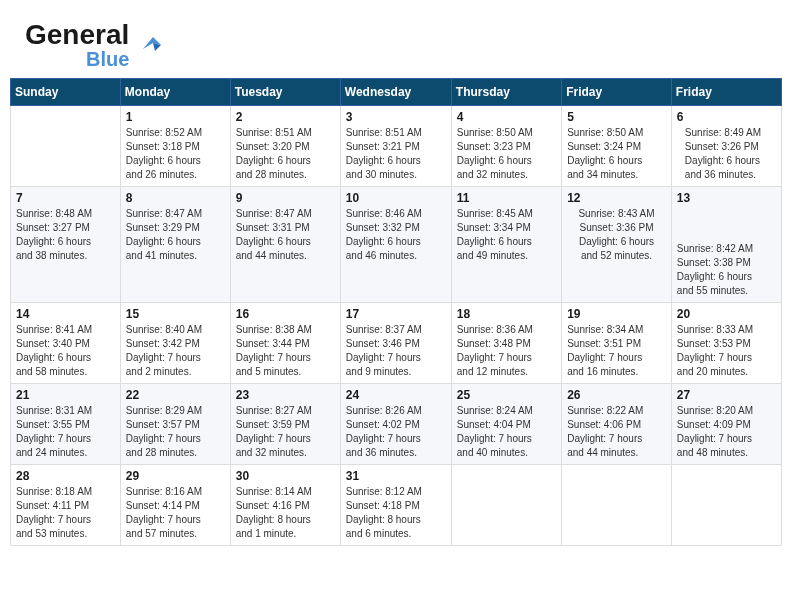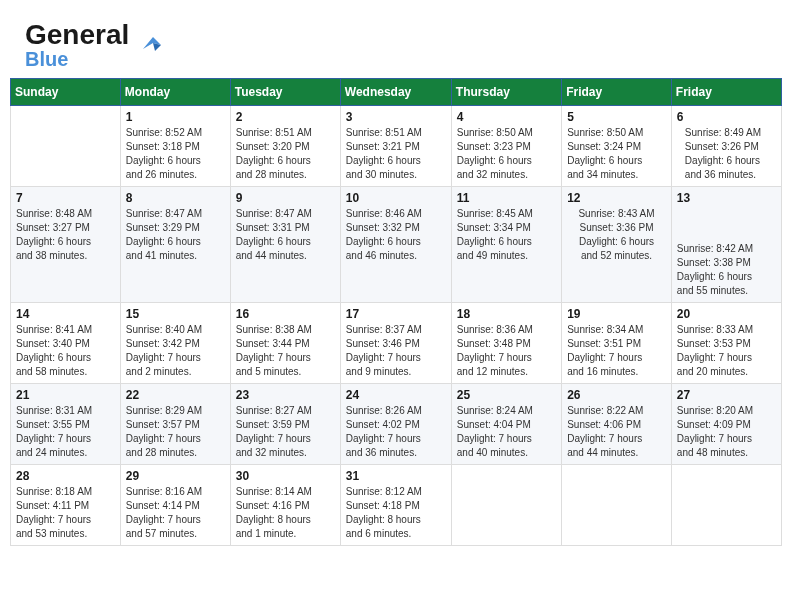--- a/index.html
+++ b/index.html
@@ -34,21 +34,21 @@
       color: #444;
       margin-top: 2px;
     }
     .calendar {
       width: 100%;
       border-collapse: collapse;
       border: 1px solid #ccc;
       font-size: 11px;
     }
     .calendar th {
-      background-color: #15803d;
+      background-color: #0c4a6e;
       color: #fff;
       padding: 6px 4px;
       text-align: left;
       font-size: 12px;
       font-weight: bold;
       border: 1px solid #3060a0;
     }
     .calendar td {
       vertical-align: top;
       border: 1px solid #ddd;
@@ -77,21 +77,21 @@
   </style>
 </head>
 <body>
 
 <div class="header">
   <div class="logo">
     <div>
       <div style="display:flex;align-items:center;">
         <div style="line-height:1.05;">
           <div style="font-size:28px;font-weight:bold;color:#1a1a1a;">General</div>
-          <div style="font-size:20px;font-weight:bold;color:#4a90d9;">Blue</div>
+          <div style="font-size:20px;font-weight:bold;color:#4a90d9;text-align:right;">Blue</div>
         </div>
         <svg width="32" height="32" viewBox="0 0 32 32" style="margin-left:4px;">
           <polygon points="10,20 20,8 28,16 20,14" fill="#4a90d9"></polygon>
           <polygon points="20,14 28,16 22,22" fill="#2a6ab0"></polygon>
         </svg>
       </div>
     </div>
   </div>
 </div>
 

